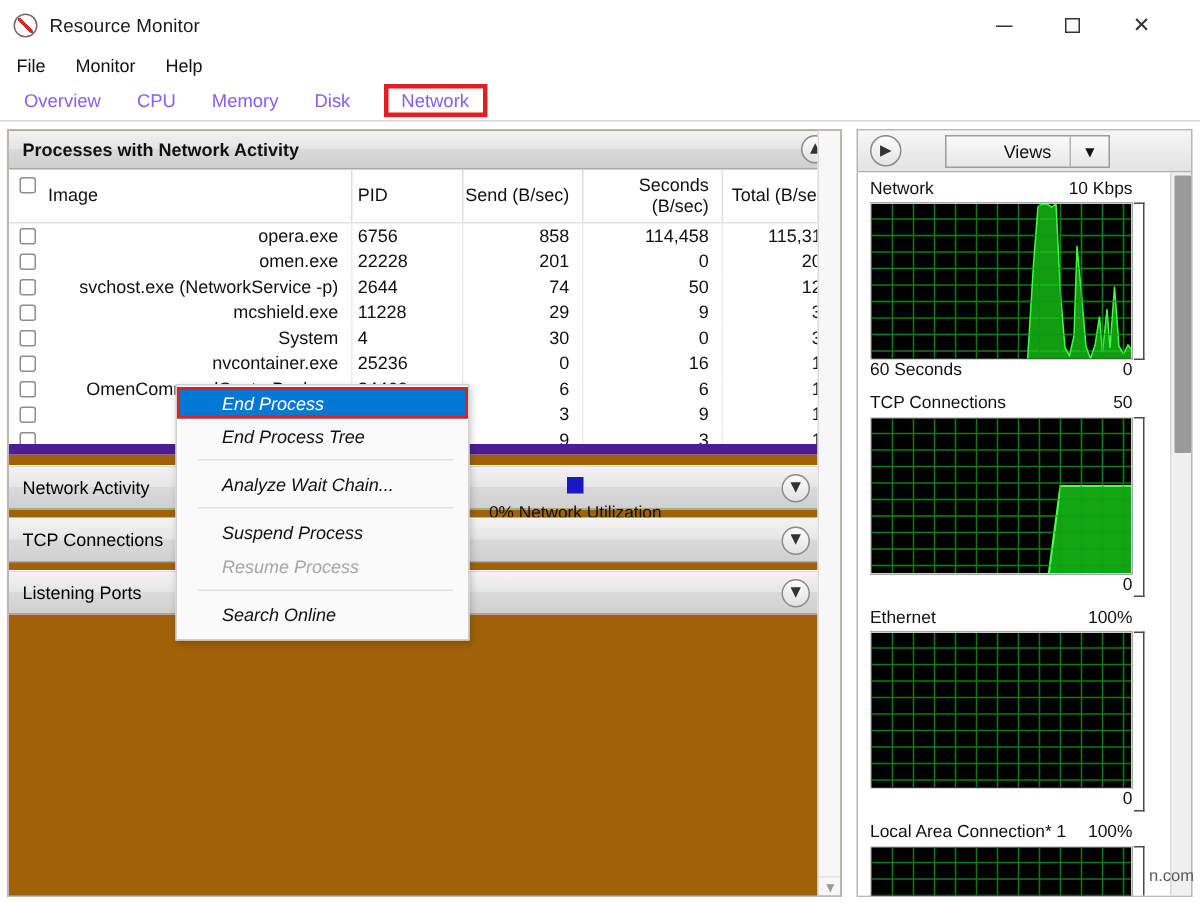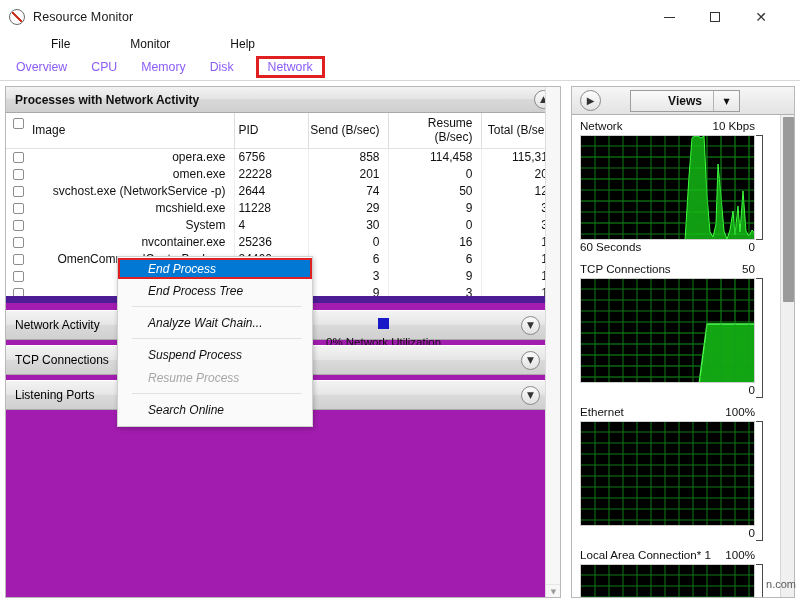--- a/index.html
+++ b/index.html
@@ -53,21 +53,21 @@
   .winbtn .max { width: 10px; height: 10px; border: 1px solid #333; display:block; }
   .winbtn .cls { font-size: 14px; line-height: 1; color: #333; font-family: "DejaVu Sans", sans-serif; }
 
   
   .menubar {
     position: absolute; left: 0; top: 34px; width: 800px; height: 19px;
     background: #ffffff;
     display: flex; align-items: center; padding-left: 9px;
   }
   .menuitem {
-    font-size: 12px; color: #111; margin-right: 16px; padding: 1px 2px; margin-left: 40px;
+    font-size: 12px; color: #111; margin-right: 16px; padding: 1px 2px;
   }
 
   
   .tabbar {
     position: absolute; left: 0; top: 53px; width: 800px; height: 28px;
     background: #ffffff;
     display: flex; align-items: center; padding-left: 8px;
     border-bottom: 1px solid #d8d8d8;
   }
   .tab {
@@ -78,21 +78,21 @@
   .tab.active {
     border: 3px solid #e02020;
     padding: 1px 9px;
     background: #fff;
     margin-left: 6px;
   }
 
   
   .leftpane {
     position: absolute; left: 5px; top: 86px; width: 556px; height: 512px;
-    background: #a21caf;
+    background: #a16207;
     border: 1px solid #b8b8b8;
     overflow: hidden;
   }
 
   .section-header {
     height: 26px;
     background: linear-gradient(to bottom, #f3f3f3 0%, #e4e4e4 48%, #d9d9d9 50%, #cfcfcf 100%);
     border-bottom: 1px solid #a9a9a9;
     display: flex; align-items: center;
     position: relative;
@@ -228,21 +228,21 @@
     display: flex; align-items: center; justify-content: center;
     font-size: 10px; color: #333;
     font-family: "DejaVu Sans", sans-serif;
   }
   .views-btn {
     position: absolute; left: 58px; top: 3px;
     width: 110px; height: 22px;
     background: linear-gradient(to bottom,#fbfbfb,#e7e7e7);
     border: 1px solid #9d9d9d;
     display: flex; align-items: center; justify-content: center;
-    font-size: 12px; color: #111; font-weight: bold;
+    font-size: 12px; color: #111;
   }
   .views-btn .split {
     position: absolute; right: 0; top: 0; bottom: 0; width: 26px;
     border-left: 1px solid #b4b4b4;
     display: flex; align-items: center; justify-content: center;
     font-size: 8px; font-family: "DejaVu Sans", sans-serif;
   }
 
   .graphs {
     position: absolute; left: 0; top: 28px; width: 209px; height: 483px;
@@ -371,21 +371,21 @@
             <col style="width:82px">
         </colgroup>
         <thead>
           <tr>
             <th class="img-col">
               <span class="cbox"></span>
               <span>Image</span>
             </th>
             <th class="pid-col">PID</th>
             <th>Send (B/sec)</th>
-            <th>Resume (B/sec)</th>
+            <th>Seconds (B/sec)</th>
             <th>Total (B/sec)</th>
           </tr>
         </thead>
         <tbody>
           <tr>
             <td class="img-col"><span class="cbox"></span><span>opera.exe</span></td>
             <td class="pid-col">6756</td>
             <td>858</td>
             <td>114,458</td>
             <td>115,316</td>

